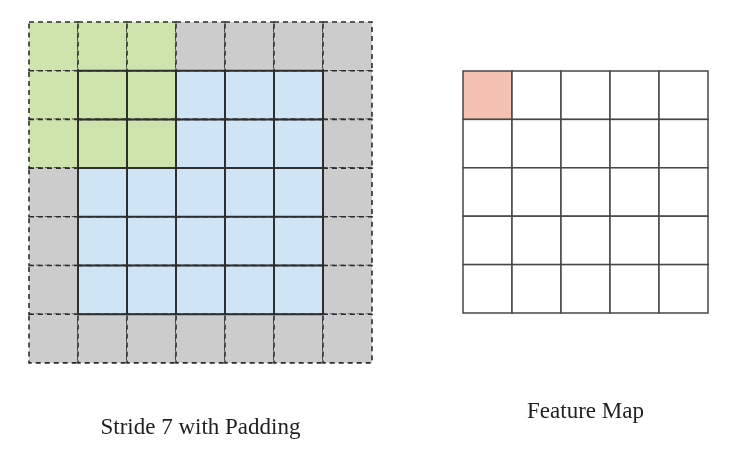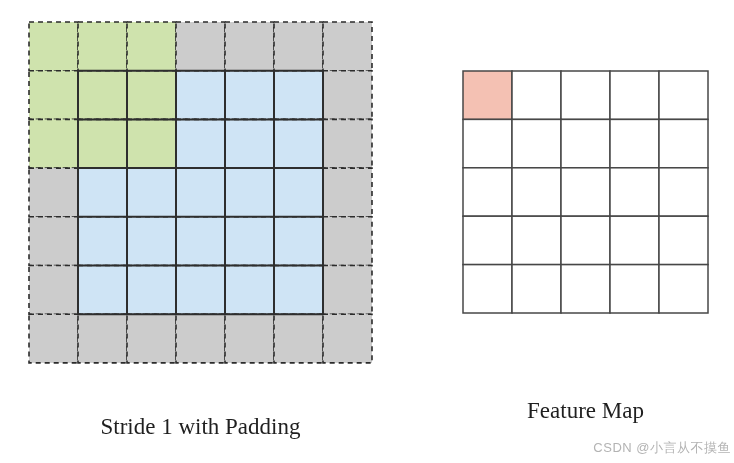--- a/index.html
+++ b/index.html
@@ -146,16 +146,15 @@
       <rect x="51" y="147.2" width="49" height="48.4" fill="#ffffff" stroke="#474747" stroke-width="1.5"></rect>
       <rect x="100" y="147.2" width="49" height="48.4" fill="#ffffff" stroke="#474747" stroke-width="1.5"></rect>
       <rect x="149" y="147.2" width="49" height="48.4" fill="#ffffff" stroke="#474747" stroke-width="1.5"></rect>
       <rect x="198" y="147.2" width="49" height="48.4" fill="#ffffff" stroke="#474747" stroke-width="1.5"></rect>
       <rect x="2" y="195.6" width="49" height="48.4" fill="#ffffff" stroke="#474747" stroke-width="1.5"></rect>
       <rect x="51" y="195.6" width="49" height="48.4" fill="#ffffff" stroke="#474747" stroke-width="1.5"></rect>
       <rect x="100" y="195.6" width="49" height="48.4" fill="#ffffff" stroke="#474747" stroke-width="1.5"></rect>
       <rect x="149" y="195.6" width="49" height="48.4" fill="#ffffff" stroke="#474747" stroke-width="1.5"></rect>
       <rect x="198" y="195.6" width="49" height="48.4" fill="#ffffff" stroke="#474747" stroke-width="1.5"></rect>
     </svg>
-  <div class="caption left">Stride 1 with Padding</div>
+  <div class="caption left">Stride 7 with Padding</div>
   <div class="caption right">Feature Map</div>
-  <div class="watermark">CSDN @小言从不摸鱼</div>
 </div>
 
 </body></html>

